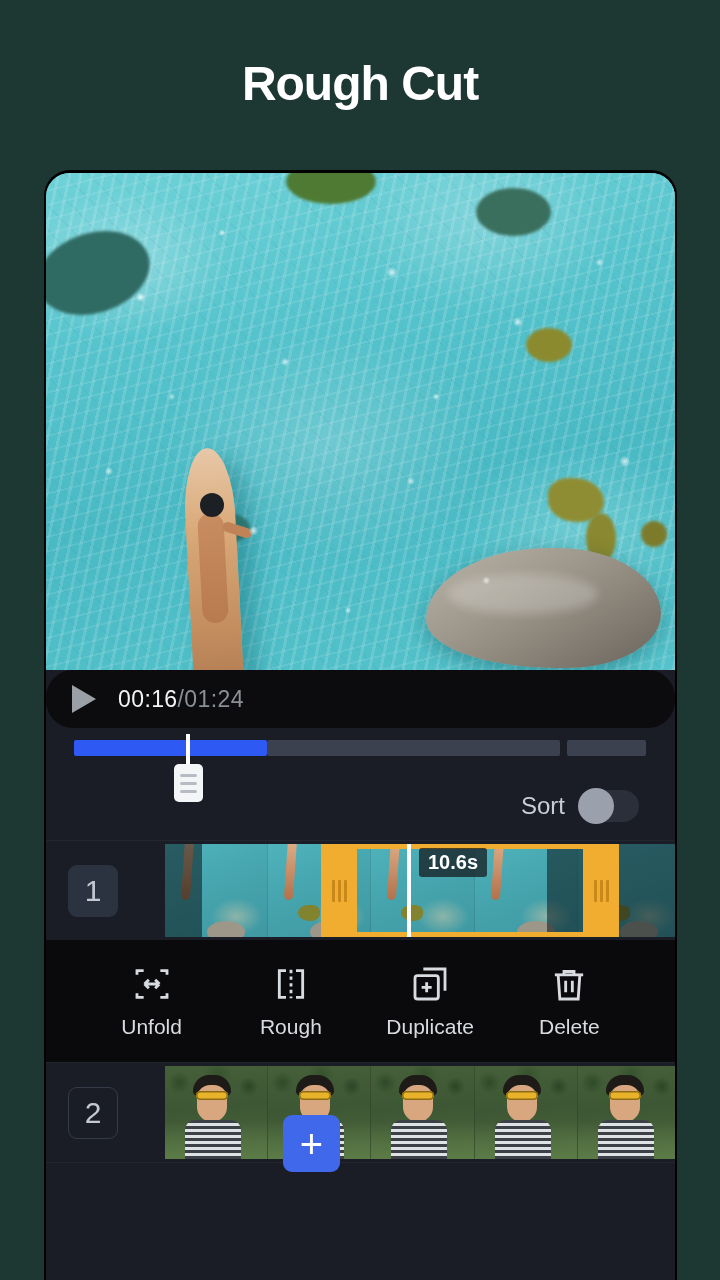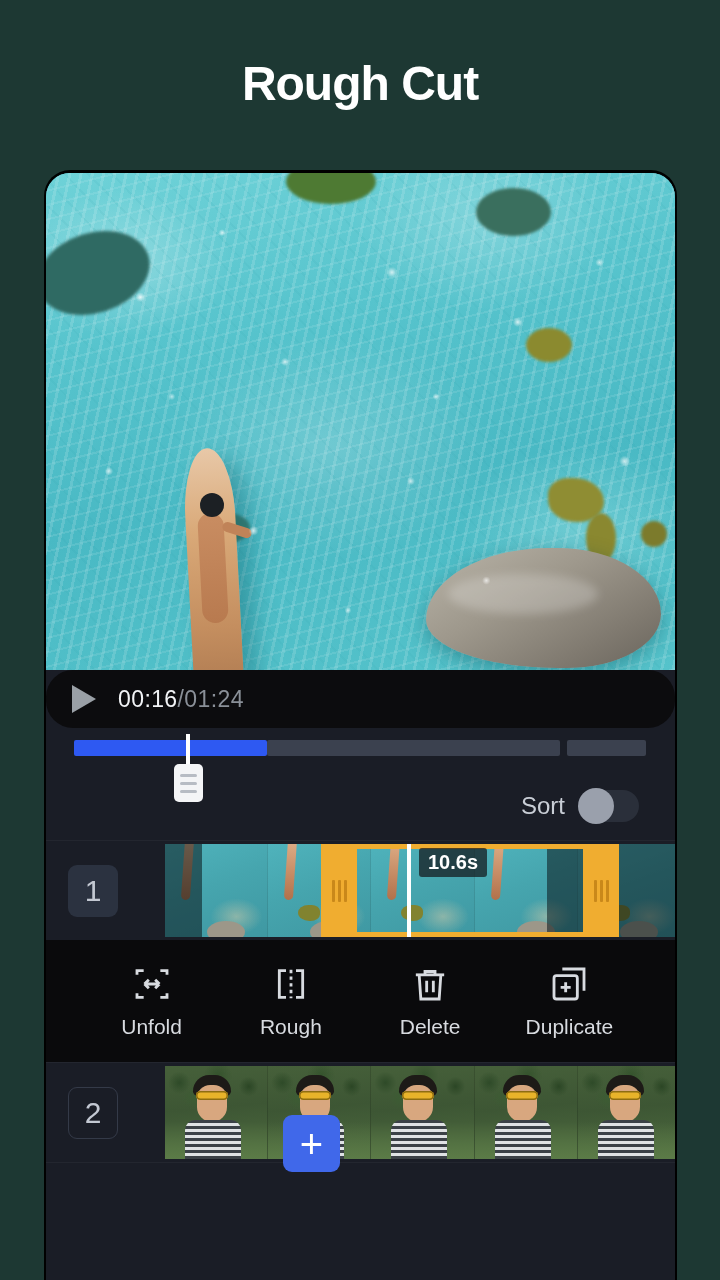--- a/index.html
+++ b/index.html
@@ -471,35 +471,35 @@
       <div class="tool-btn">
         <svg class="tool-icon" viewBox="0 0 24 24" fill="none" stroke="#d8dbe0" stroke-width="1.7">
           <path d="M9 4H5v16h4M15 4h4v16h-4"></path>
           <path d="M12 3.5v2M12 7.5v2M12 11.5v2M12 15.5v2M12 19.5v1" stroke-dasharray="0"></path>
         </svg>
         <span class="tool-label">Rough</span>
       </div>
 
       <div class="tool-btn">
         <svg class="tool-icon" viewBox="0 0 24 24" fill="none" stroke="#d8dbe0" stroke-width="1.7">
+          <path d="M8 3h13v13"></path>
+          <rect x="3" y="7" width="14" height="14" rx="1.5"></rect>
+          <path d="M10 11v6M7 14h6"></path>
+        </svg>
+        <span class="tool-label">Duplicate</span>
+      </div>
+
+      <div class="tool-btn">
+        <svg class="tool-icon" viewBox="0 0 24 24" fill="none" stroke="#d8dbe0" stroke-width="1.7">
           <path d="M3.5 6.5h17"></path>
           <path d="M9 6.5V4.5h6v2"></path>
           <path d="M5.5 6.5 6.5 21h11l1-14.5"></path>
           <path d="M10 10v7M14 10v7"></path>
         </svg>
         <span class="tool-label">Delete</span>
-      </div>
-
-      <div class="tool-btn">
-        <svg class="tool-icon" viewBox="0 0 24 24" fill="none" stroke="#d8dbe0" stroke-width="1.7">
-          <path d="M8 3h13v13"></path>
-          <rect x="3" y="7" width="14" height="14" rx="1.5"></rect>
-          <path d="M10 11v6M7 14h6"></path>
-        </svg>
-        <span class="tool-label">Duplicate</span>
       </div>
     </div>
 
     <div class="track-row" id="track-row-2">
       <div class="track-badge outlined">2</div>
 
       <div class="filmstrip">
         <div class="frame guy">
           <div class="guy-trees"></div>
             <div class="guy-hair"></div>

